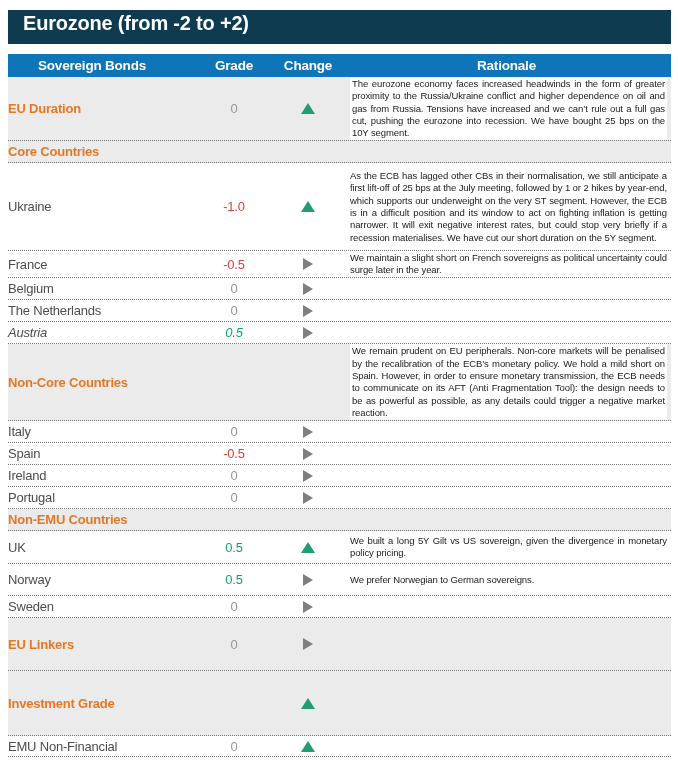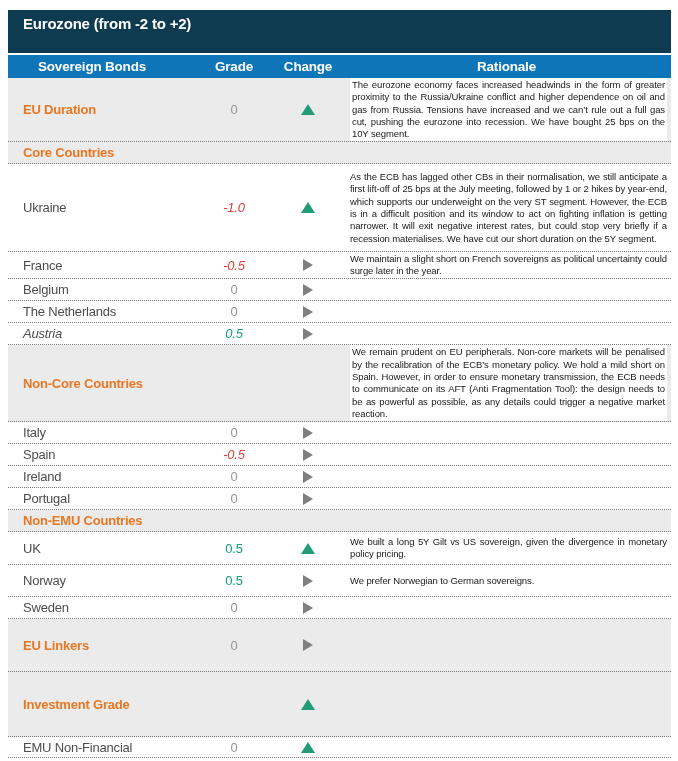--- a/index.html
+++ b/index.html
@@ -18,27 +18,27 @@
   .table-wrap {
     position: absolute;
     left: 8px;
     top: 10px;
     width: 663px;
   }
   .hdr-main {
     background: #0E3B50;
     color: #ffffff;
     font-weight: bold;
-    font-size: 15px;
-    letter-spacing: -0.2px;
-    height: 43px;
+    font-size: 20px;
+    letter-spacing: -0.2px;
+    height: 34px;
     line-height: 27px;
     padding-left: 15px;
     box-sizing: border-box;
-    margin-bottom: 2px;
+    margin-bottom: 10px;
   }
   .hdr-cols {
     background: #0E76B8;
     color: #ffffff;
     font-weight: bold;
     font-size: 13.5px;
     letter-spacing: -0.2px;
     height: 23px;
     display: grid;
     grid-template-columns: 186px 80px 68px 1fr;
@@ -51,37 +51,36 @@
     display: grid;
     grid-template-columns: 186px 80px 68px 1fr;
     align-items: center;
     border-bottom: 1px dotted #777777;
     box-sizing: border-box;
     background: #ffffff;
   }
   .row.section { background: #EBEBEB; }
   .cell { box-sizing: border-box; }
   .cell.name {
-    padding-left: 15px;
     font-size: 13px;
     letter-spacing: -0.2px;
     color: #4D4D4D;
   }
   .row.section .cell.name {
     color: #E87722;
     font-weight: bold;
   }
   .cell.grade {
     text-align: center;
     font-size: 13px;
     letter-spacing: -0.2px;
   }
   .grade.neutral  { color: #969696; }
   .grade.positive { color: #129E78; }
-  .grade.negative { color: #D5453C; font-style: italic; }
+  .grade.negative { color: #D5453C; }
   .cell.change { display: flex; justify-content: center; align-items: center; }
   .tri-up {
     width: 0; height: 0;
     border-left: 7px solid transparent;
     border-right: 7px solid transparent;
     border-bottom: 11px solid #219C77;
   }
   .tri-right {
     width: 0; height: 0;
     border-top: 6px solid transparent;

